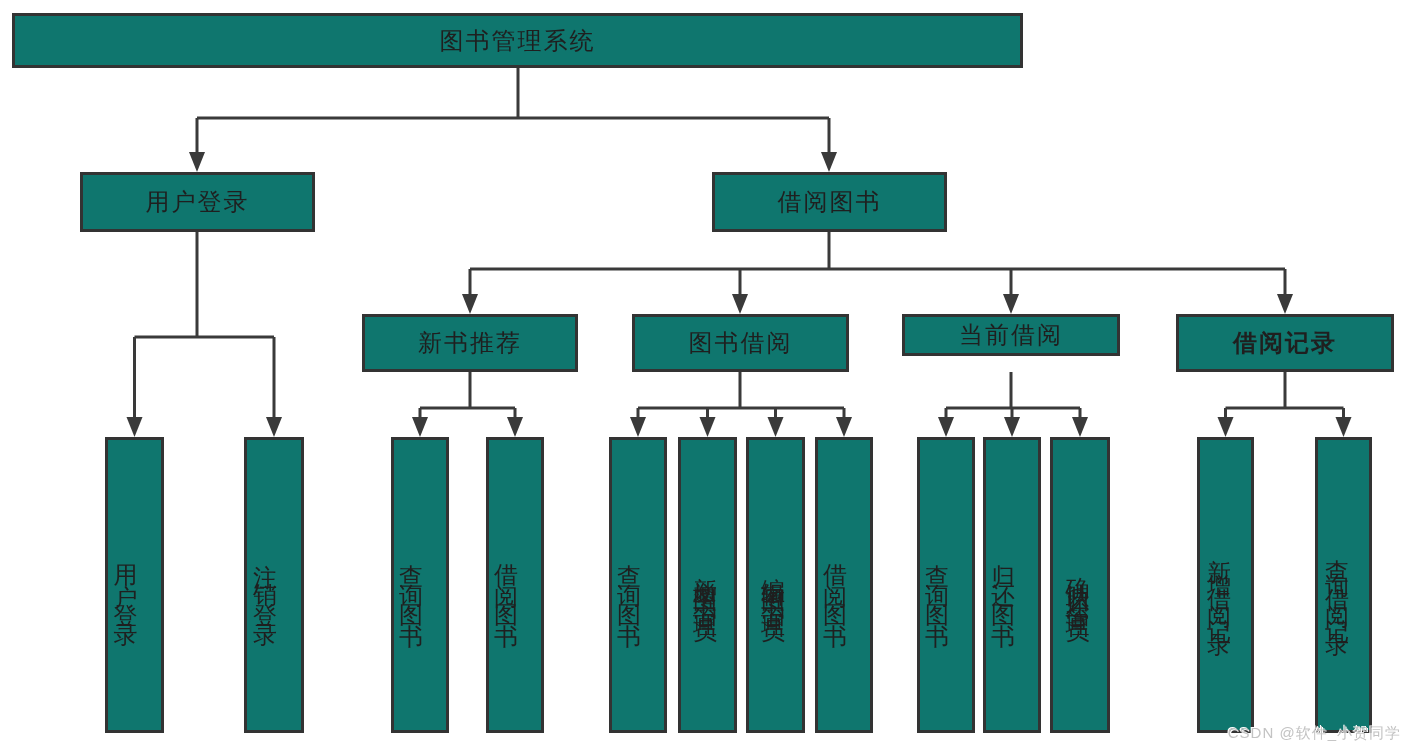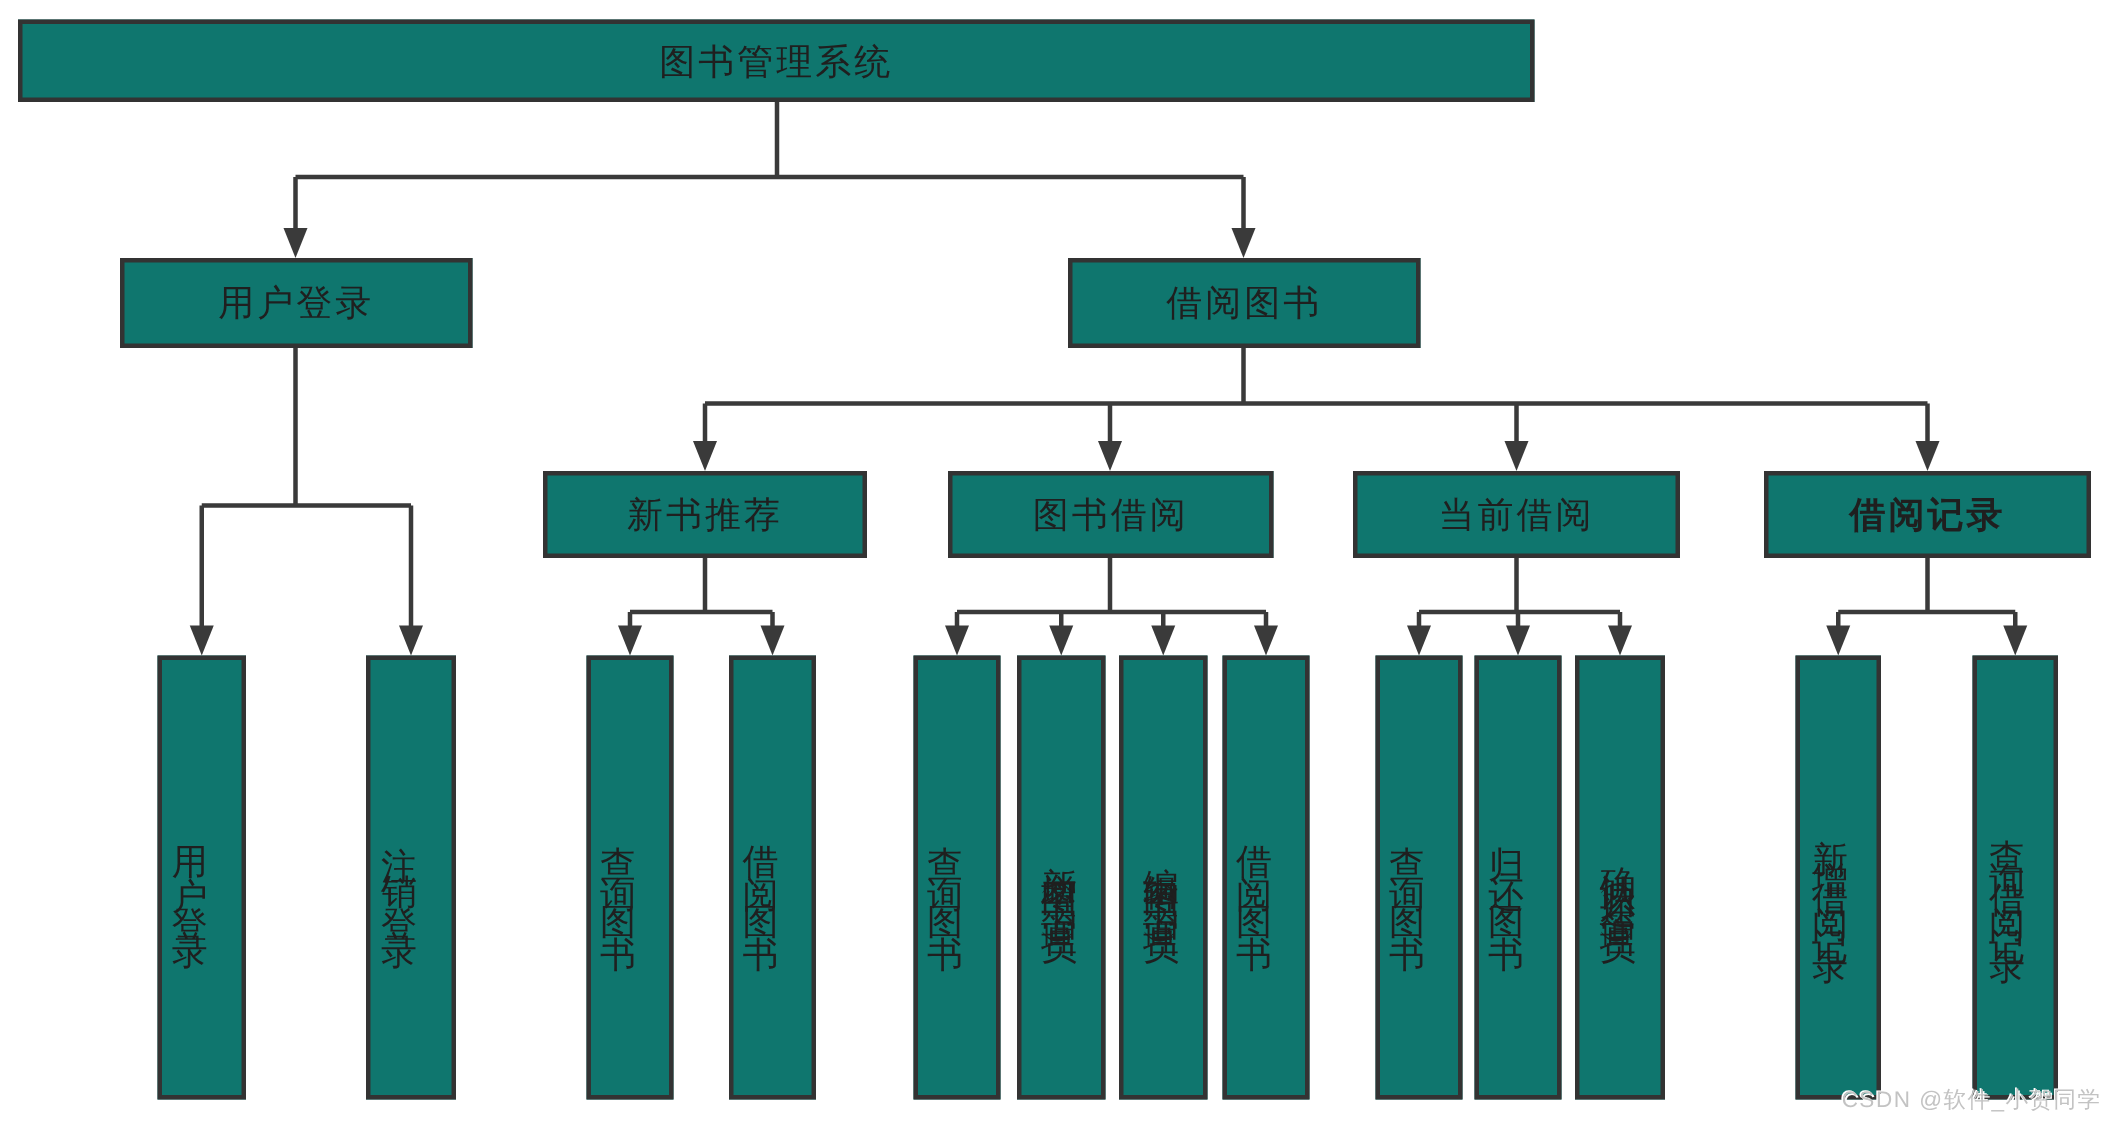--- a/index.html
+++ b/index.html
@@ -108,21 +108,21 @@
   <div class="box" style="left:712px; top:172px; width:235px; height:60px;">
     <span class="hlabel">借阅图书</span>
   </div>
 
   <div class="box" style="left:632px; top:314px; width:217px; height:58px;">
     <span class="hlabel">图书借阅</span>
   </div>
   <div class="box" style="left:362px; top:314px; width:216px; height:58px;">
     <span class="hlabel">新书推荐</span>
   </div>
-  <div class="box" style="left:902px; top:314px; width:218px; height:58px;font-family:Liberation Mono, monospace;">
+  <div class="box" style="left:902px; top:314px; width:218px; height:42px;font-family:Liberation Mono, monospace;">
     <span class="hlabel">当前借阅</span>
   </div>
   <div class="box" style="left:1176px; top:314px; width:218px; height:58px;font-weight:bold;">
     <span class="hlabel">借阅记录</span>
   </div>
 
   <div class="box" style="left:105px; top:437px; width:59px; height:296px;">
     <span class="vlabel sp4">用户登录</span>
   </div>
   <div class="box" style="left:244px; top:437px; width:60px; height:296px;">

